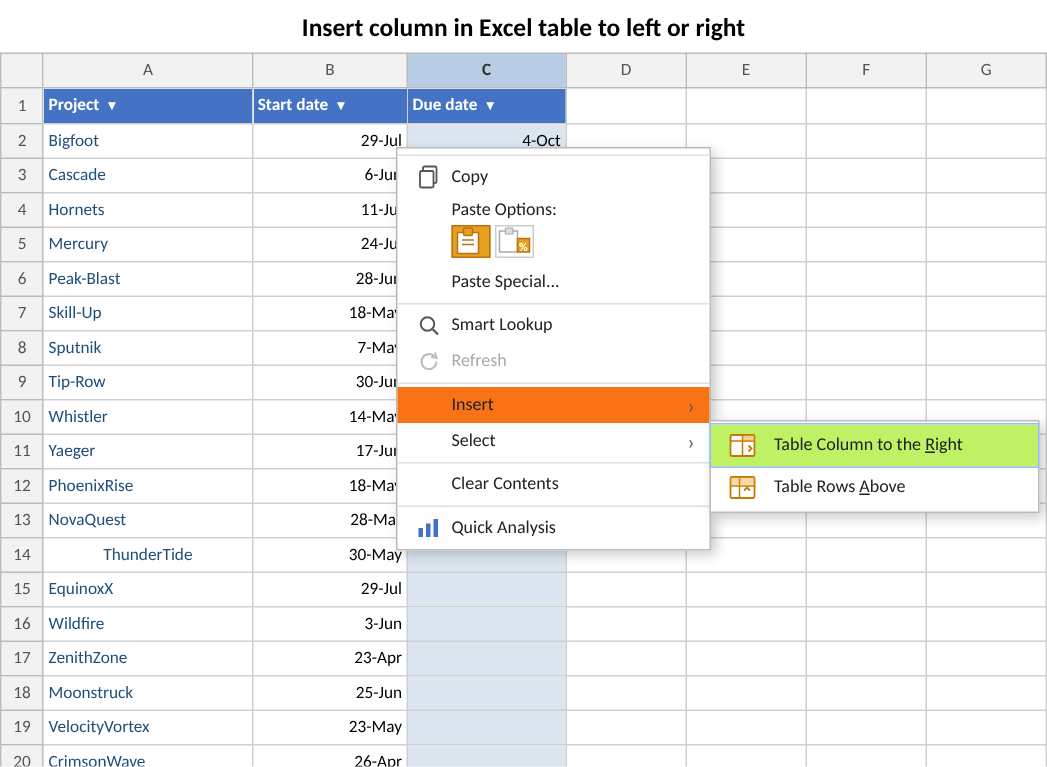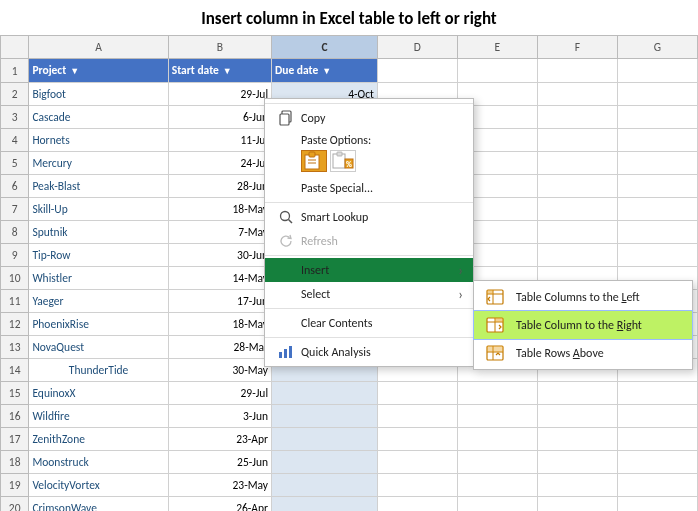--- a/index.html
+++ b/index.html
@@ -135,21 +135,21 @@
     }
 
     .menu-item.has-sub::after {
       content: '›';
       margin-left: auto;
       font-size: 14px;
       color: #555;
     }
 
     .menu-item.highlighted {
-      background: #15803d;
+      background: #f97316;
     }
 
     
     .sub-menu {
       position: absolute;
       top: 280px;
       left: 473px;
       width: 220px;
       background: #fff;
       border: 1px solid #bbb;
@@ -540,33 +540,20 @@
         <rect x="6" y="5" width="3" height="9" fill="#4472C4"></rect>
         <rect x="11" y="2" width="3" height="12" fill="#4472C4"></rect>
       </svg>
     </span>
     <span>Quick Analysis</span>
   </div>
 </div>
 
 <div class="sub-menu">
 
-  <div class="sub-menu-item">
-    <span class="icon-area">
-      <svg width="22" height="22" viewBox="0 0 22 22" fill="none">
-
-        <rect x="2" y="4" width="16" height="14" rx="1" stroke="#c47a00" stroke-width="1.2" fill="#fff"></rect>
-        <line x1="2" y1="8" x2="18" y2="8" stroke="#c47a00" stroke-width="1"></line>
-        <line x1="8" y1="4" x2="8" y2="18" stroke="#c47a00" stroke-width="1"></line>
-        <rect x="2" y="4" width="6" height="4" fill="#e6a020" opacity="0.5"></rect>
-        <polyline points="5,11 3,13 5,15" stroke="#c47a00" stroke-width="1.2" fill="none"></polyline>
-      </svg>
-    </span>
-    <span>Table Columns to the <u>L</u>eft</span>
-  </div>
 
   <div class="sub-menu-item highlighted">
     <span class="icon-area">
       <svg width="22" height="22" viewBox="0 0 22 22" fill="none">
         <rect x="2" y="4" width="16" height="14" rx="1" stroke="#c47a00" stroke-width="1.2" fill="#fff"></rect>
         <line x1="2" y1="8" x2="18" y2="8" stroke="#c47a00" stroke-width="1"></line>
         <line x1="10" y1="4" x2="10" y2="18" stroke="#c47a00" stroke-width="1"></line>
         <rect x="10" y="4" width="8" height="4" fill="#e6a020" opacity="0.5"></rect>
         <polyline points="14,11 16,13 14,15" stroke="#c47a00" stroke-width="1.2" fill="none"></polyline>
       </svg>

